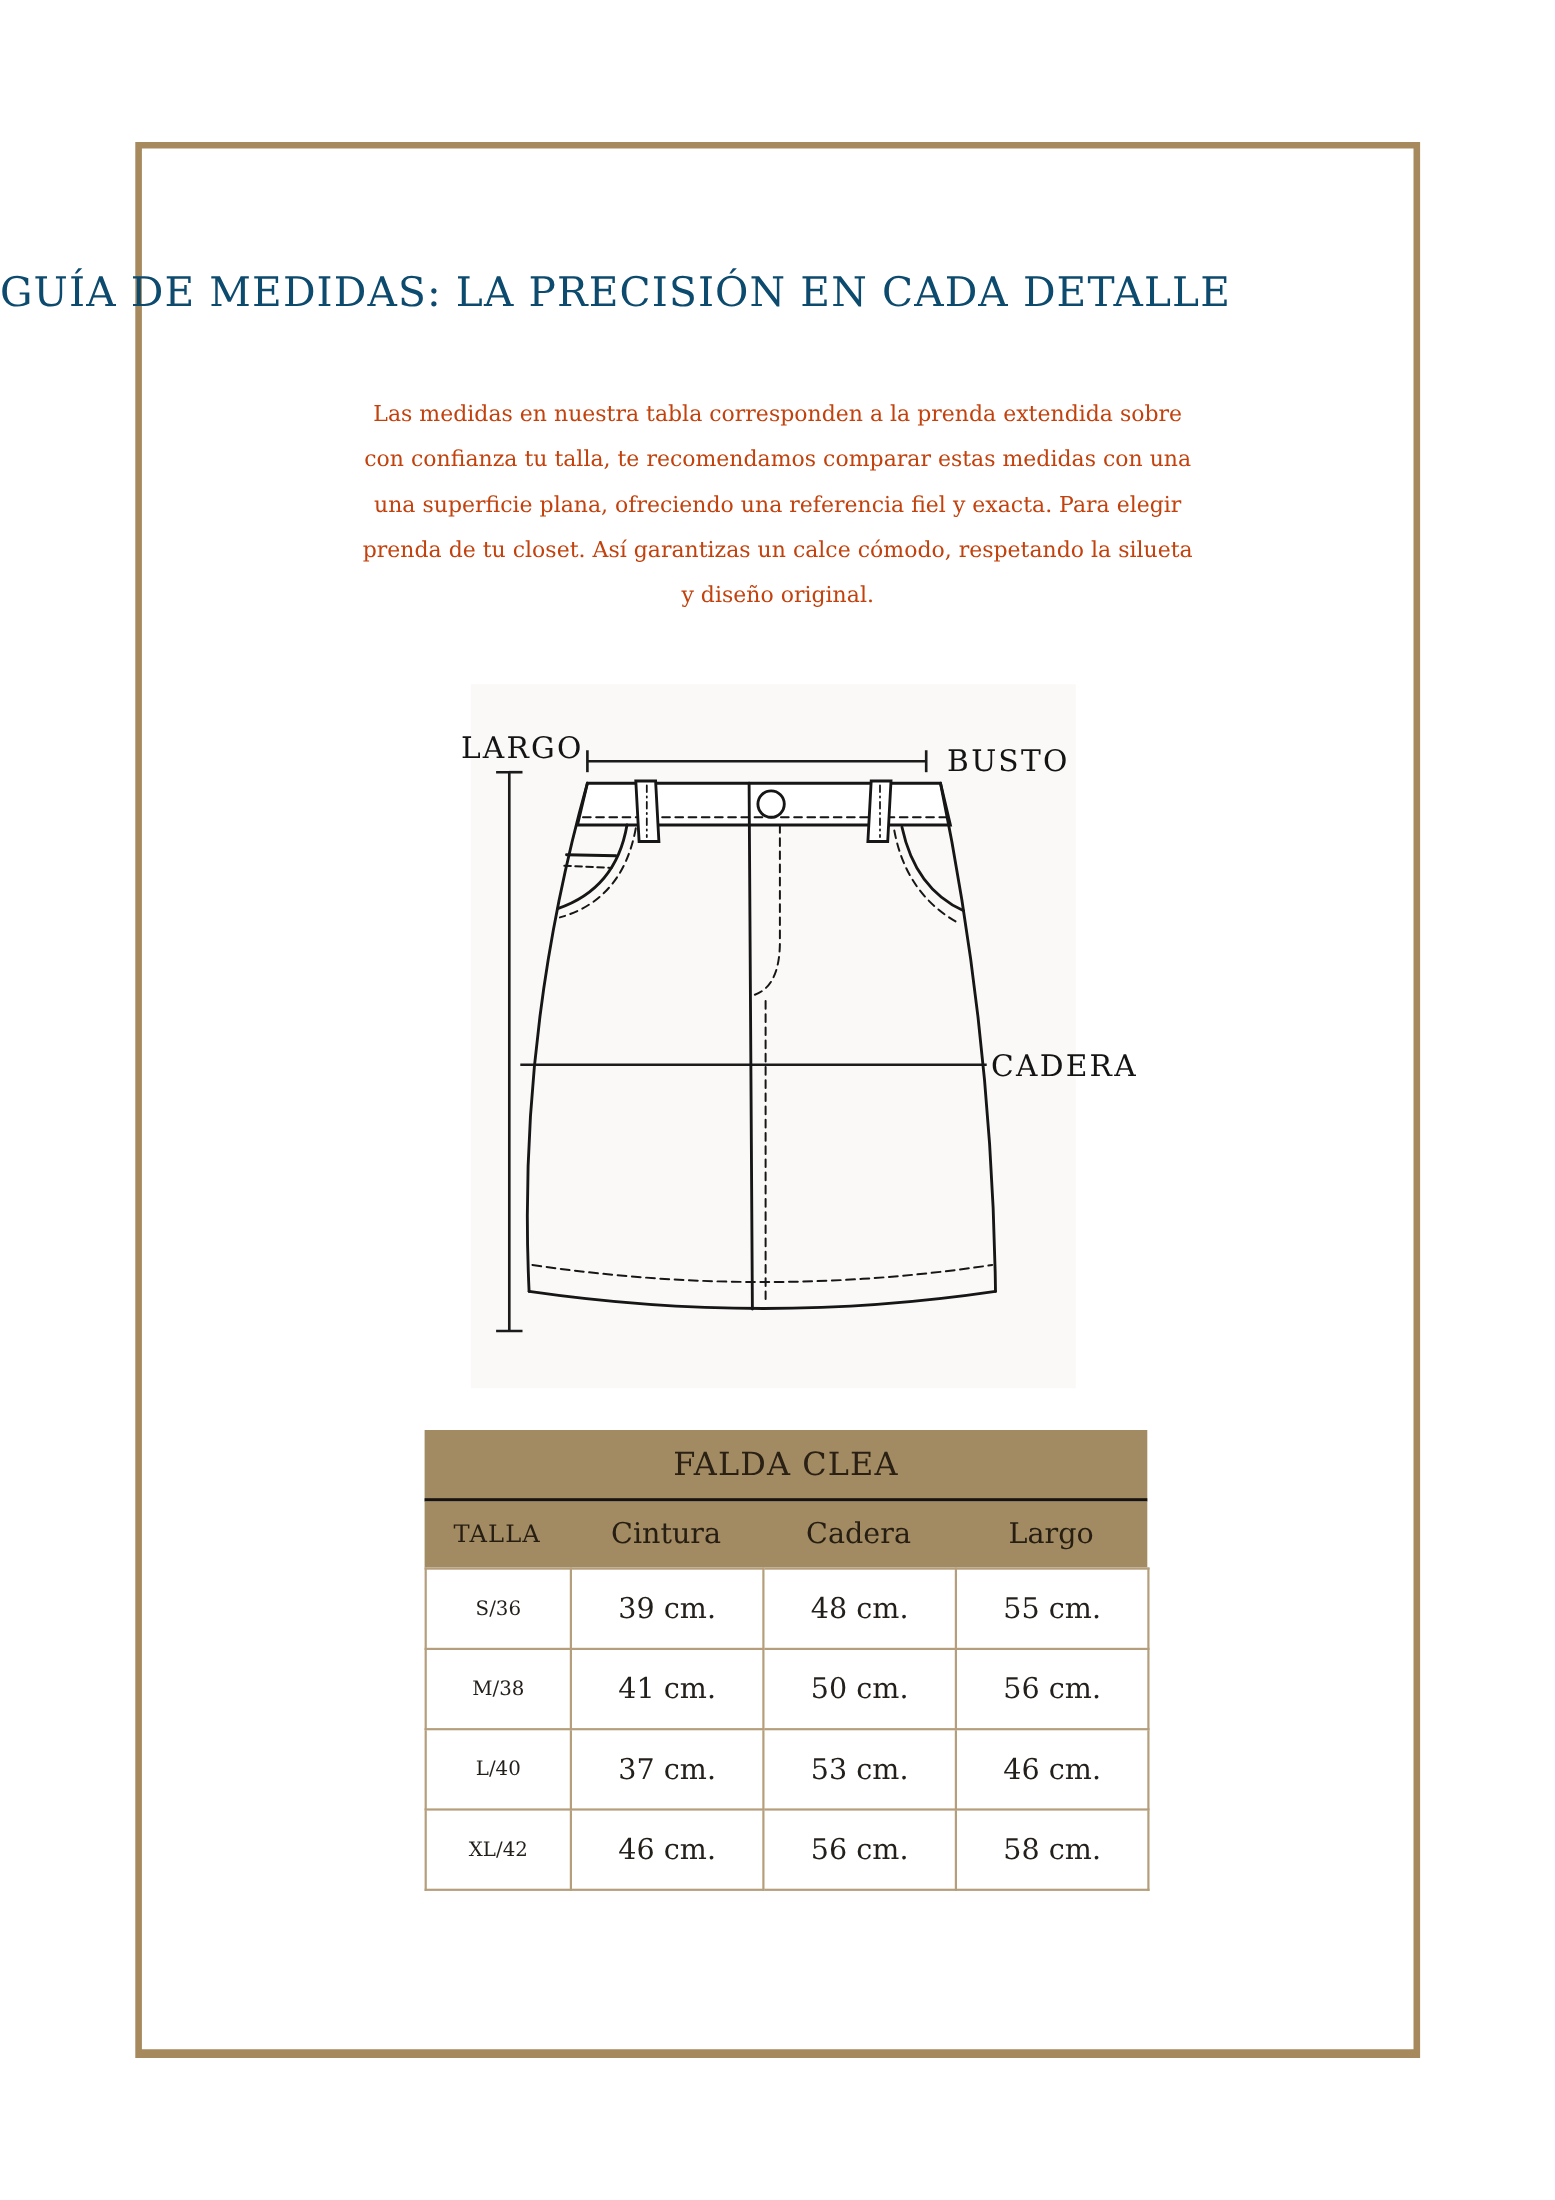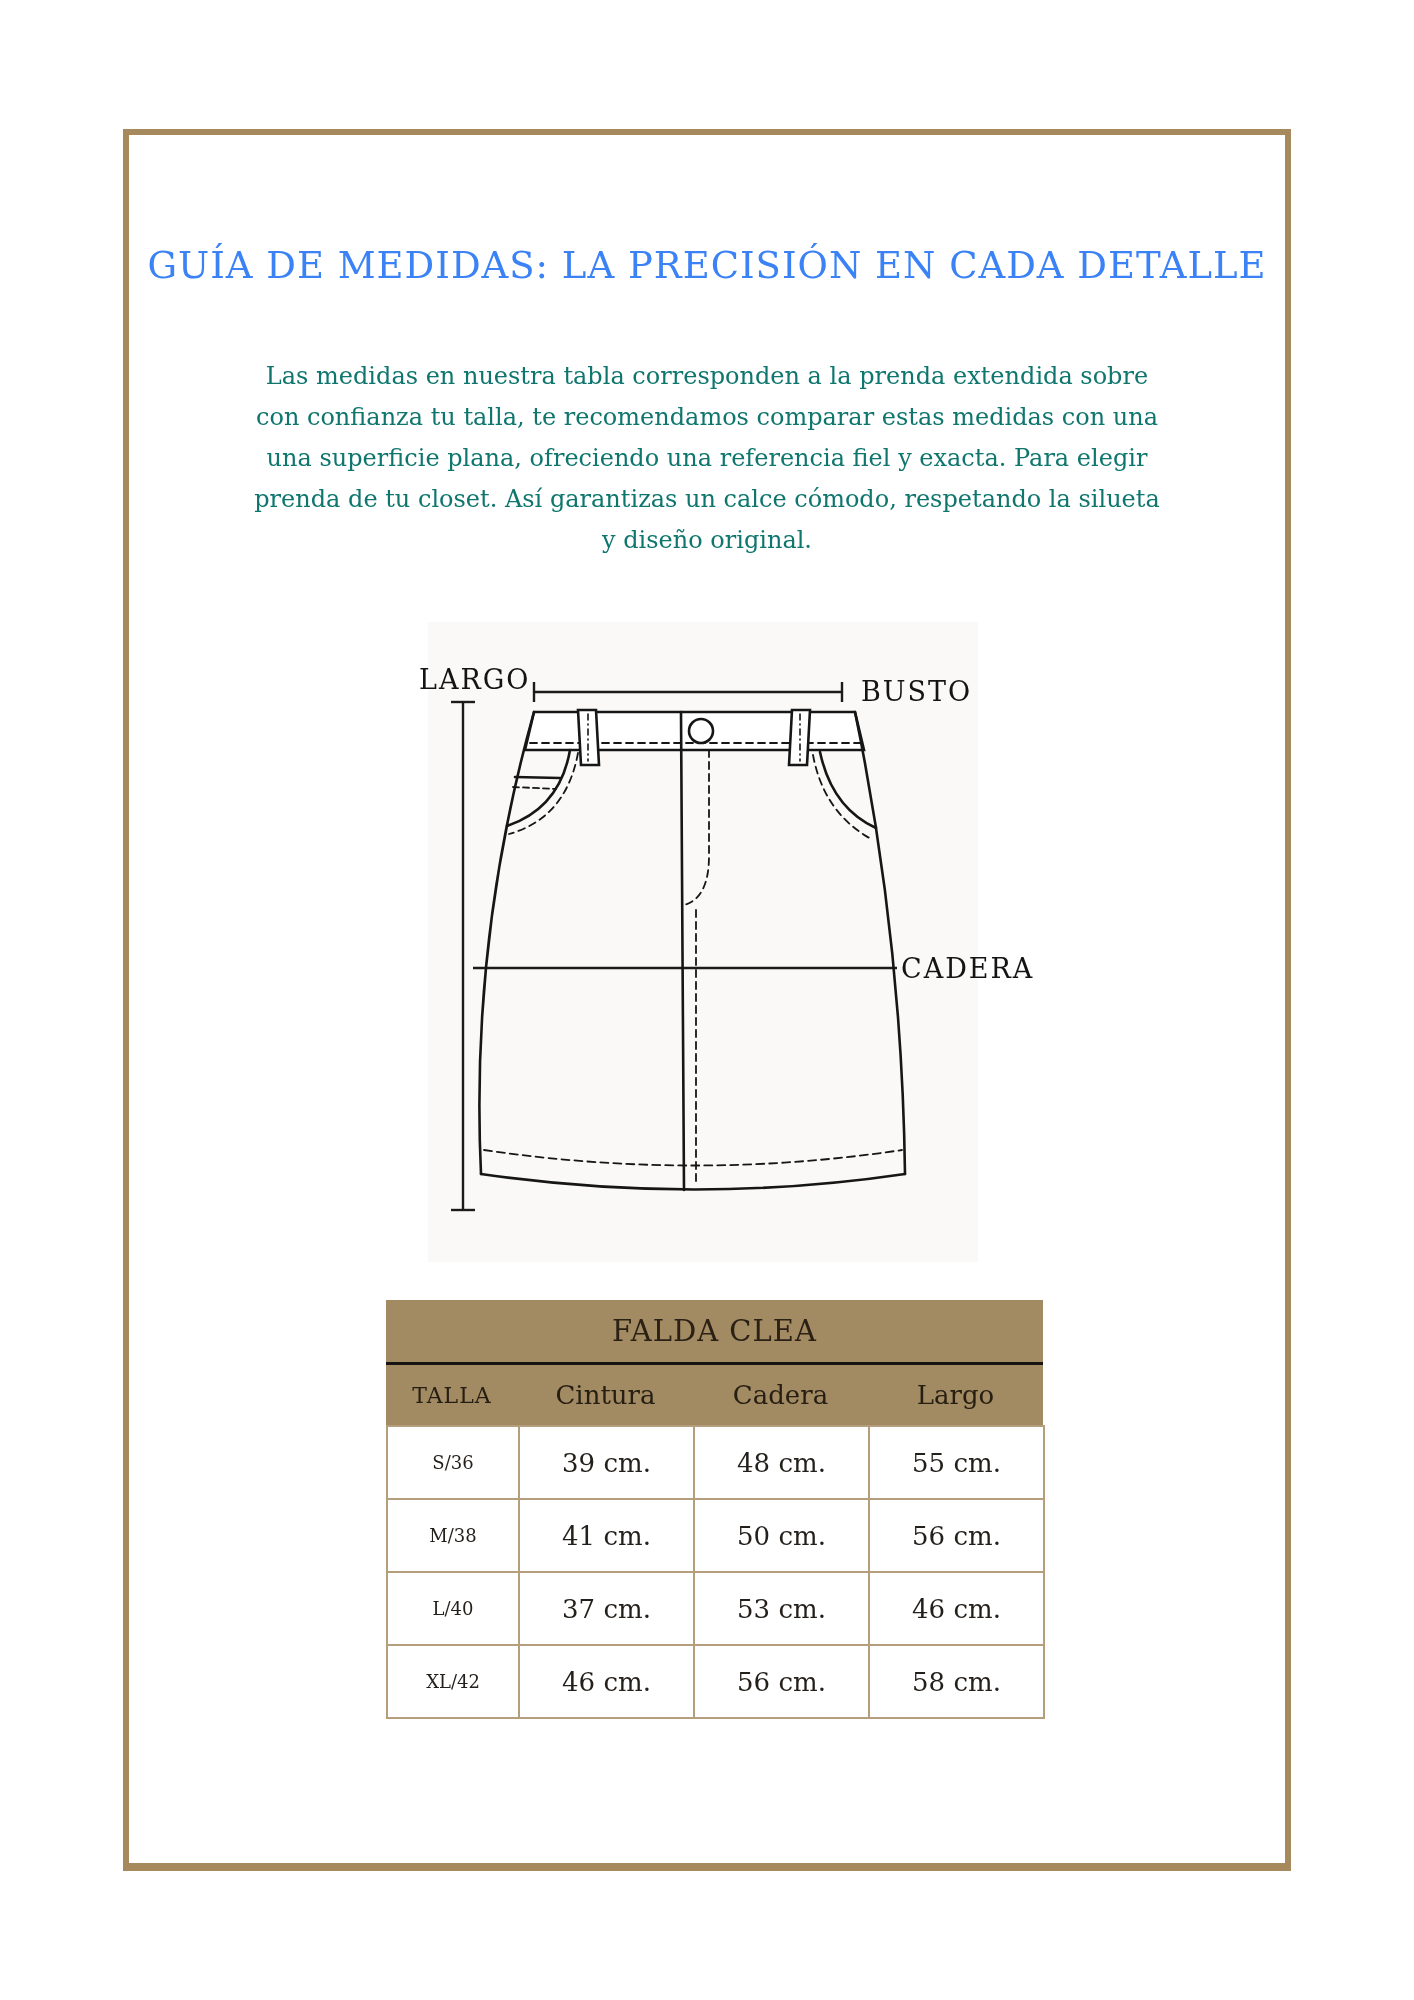--- a/index.html
+++ b/index.html
@@ -15,32 +15,32 @@
     position:absolute;
     left:123px; top:129px;
     width:1168px; height:1742px;
     border:6px solid #a6895c;
     border-bottom-width:8px;
     box-sizing:border-box;
   }
   .page-title {
     position:absolute;
     left:0; top:244px; width:1414px;
-    text-align:center;
+    text-align:left;
     font-size:37px;
     letter-spacing:1px;
-    color:#3b82f6;
+    color:#0c4a6e;
     white-space:nowrap;
   }
   .intro {
     position:absolute;
     left:152px; top:356px; width:1110px;
     text-align:center;
-    font-size:24px;
-    color:#0f766e;
+    font-size:20px;
+    color:#c2410c;
   }
   .intro .line {
     line-height:41px;
     white-space:nowrap;
   }
   .diagram {
     position:absolute;
     left:395px; top:615px;
     width:660px; height:650px;
   }

